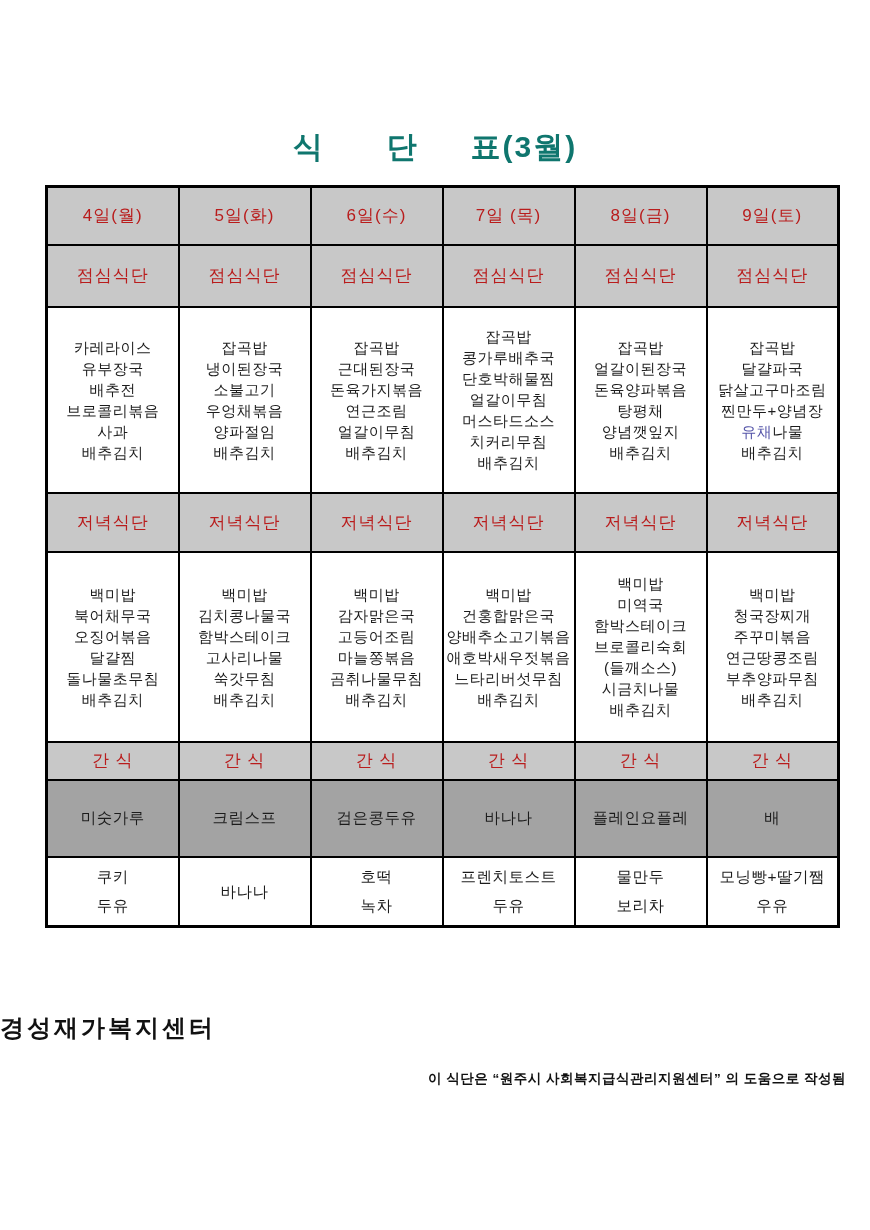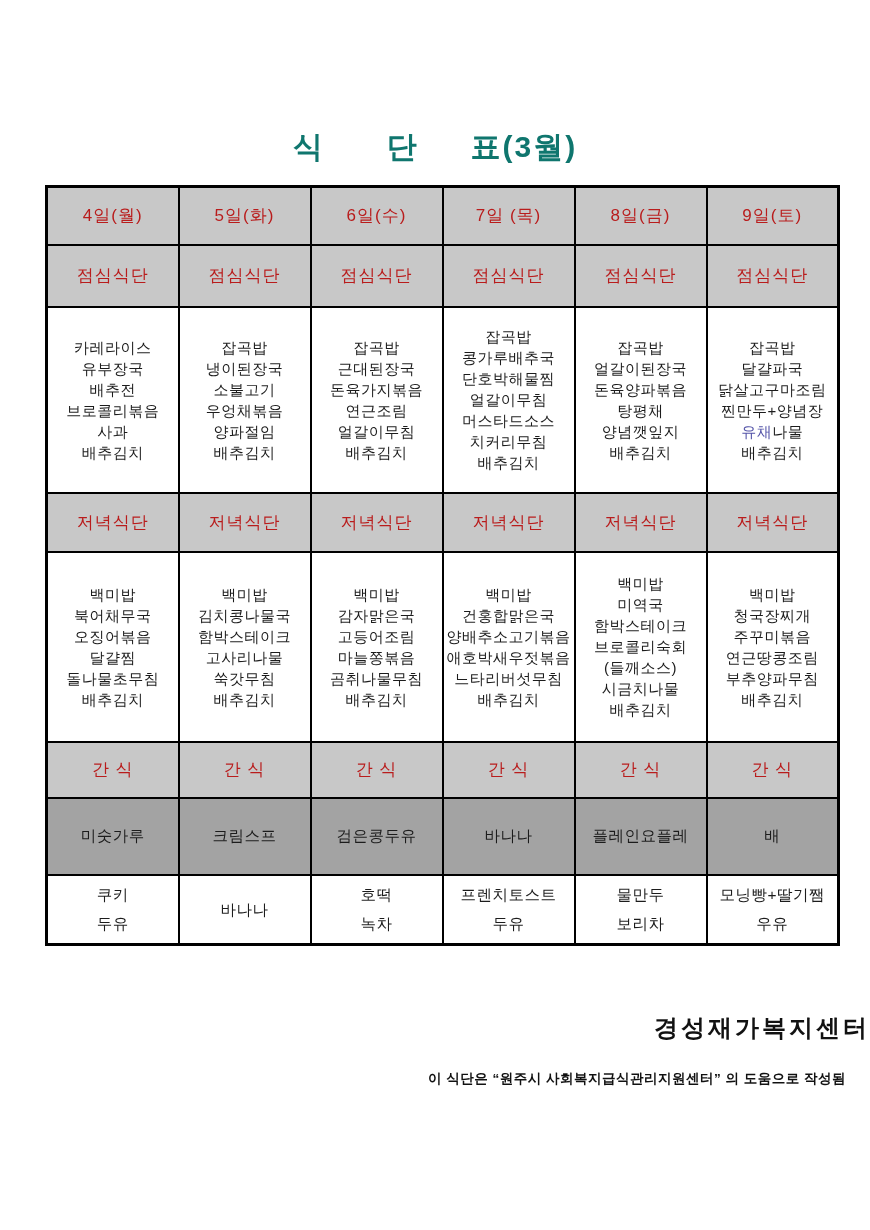--- a/index.html
+++ b/index.html
@@ -61,29 +61,29 @@
     font-size: 15.5px;
     line-height: 29px;
     letter-spacing: 0.5px;
     background: #fff;
   }
   tr.r-dates    { height: 58px; }
   tr.r-lunch-h  { height: 62px; }
   tr.r-lunch    { height: 186px; }
   tr.r-dinner-h { height: 59px; }
   tr.r-dinner   { height: 190px; }
-  tr.r-snack-h  { height: 56px; }
+  tr.r-snack-h  { height: 38px; }
   tr.r-snack1   { height: 77px; }
   tr.r-snack2   { height: 70px; }
   .center-name {
     position: absolute;
     top: 1012px;
     left: 0;
     width: 100%;
-    text-align: right;
+    text-align: left;
     font-size: 24px;
     font-weight: bold;
     letter-spacing: 3px;
     color: #111;
   }
   .credit {
     position: absolute;
     top: 1070px;
     right: 24px;
     font-size: 13.5px;

